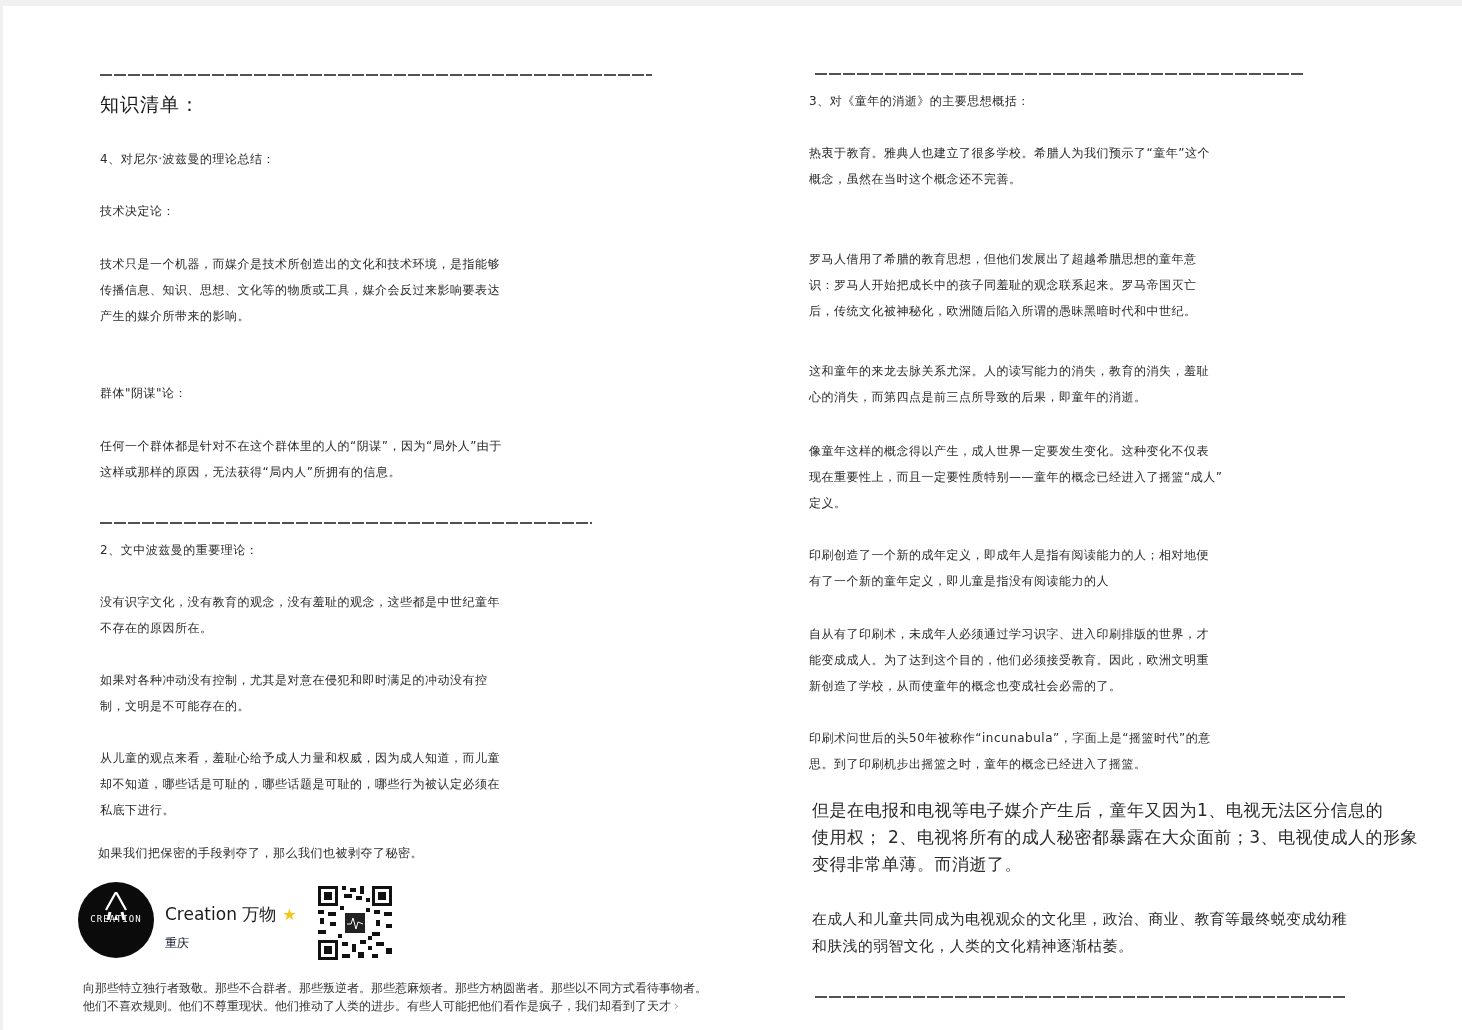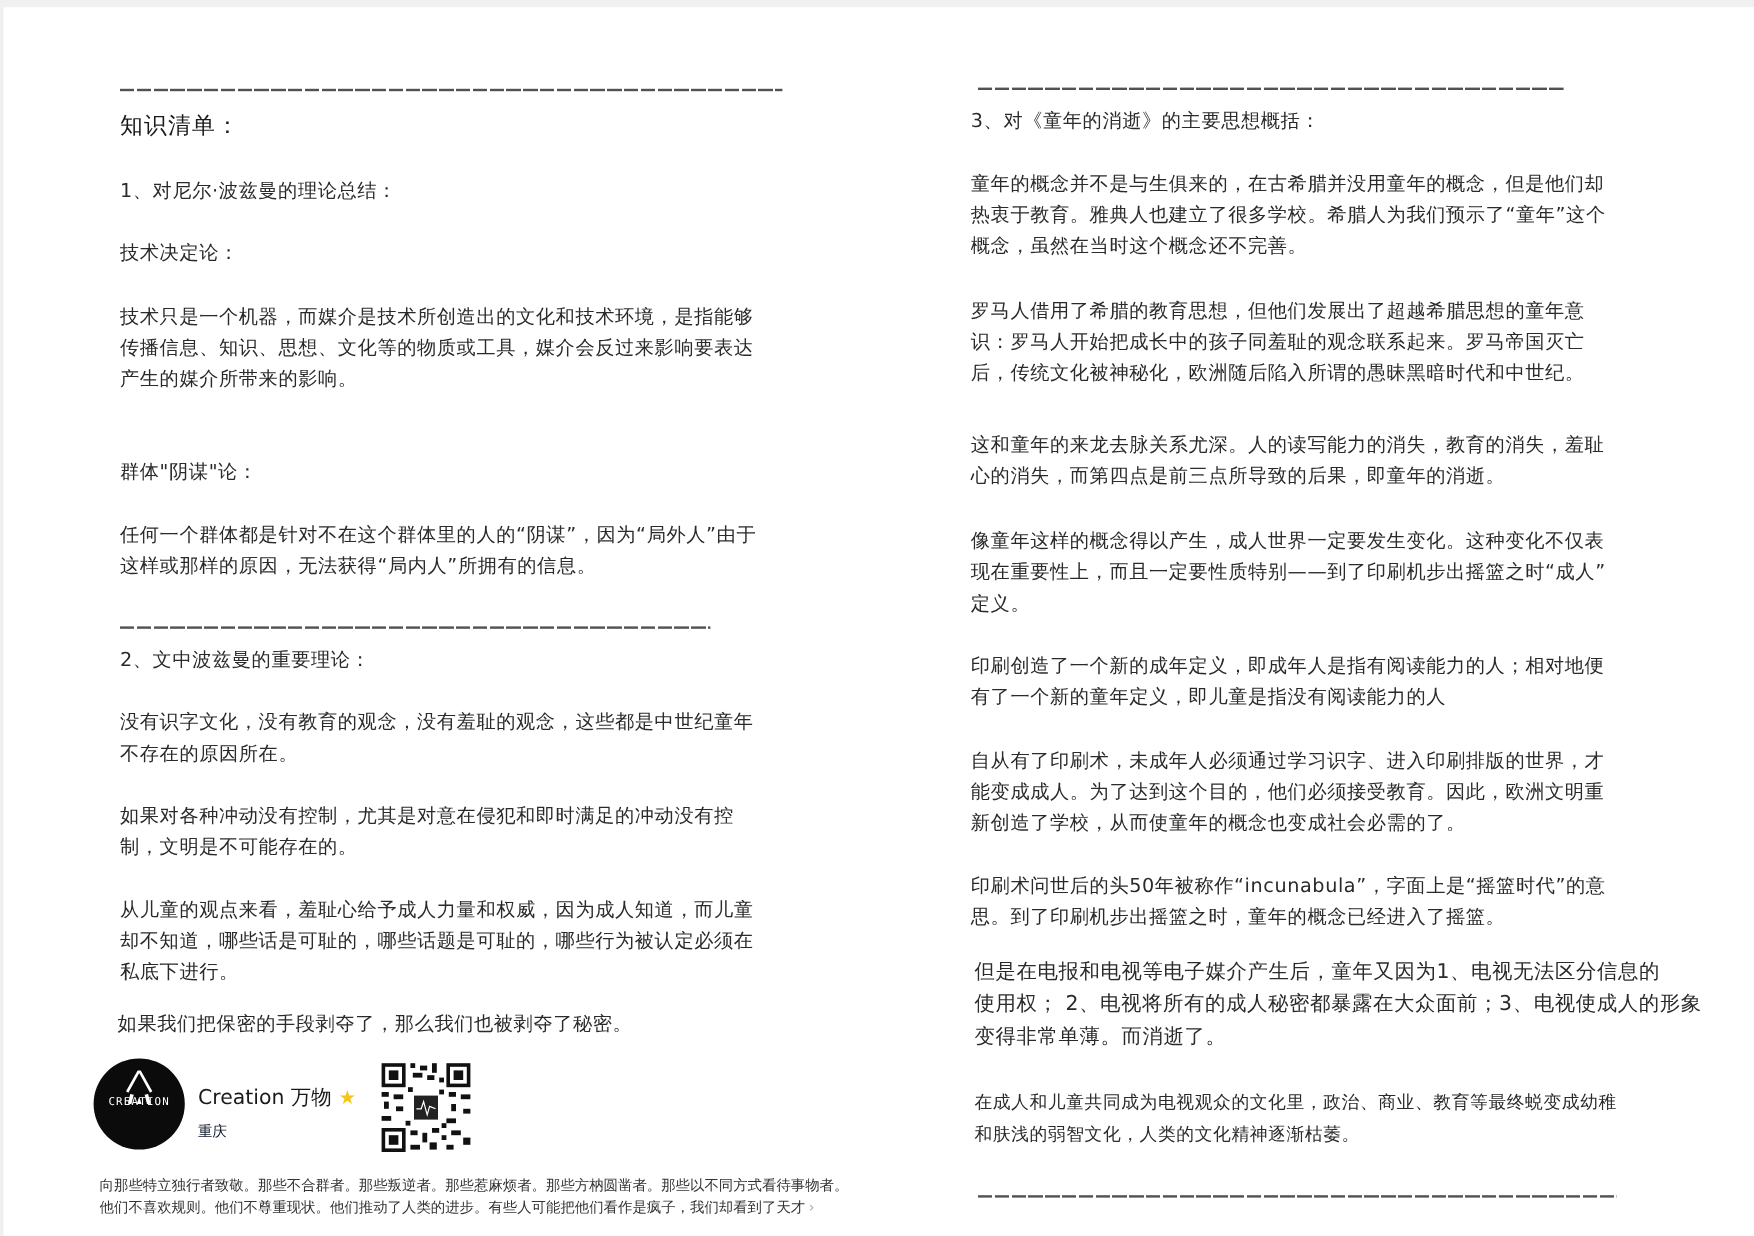--- a/index.html
+++ b/index.html
@@ -3,21 +3,21 @@
 <meta charset="utf-8">
 <style>
   * { margin: 0; padding: 0; box-sizing: border-box; }
   html, body { width: 1462px; height: 1030px; overflow: hidden; background: #f0f0f0; }
   body { font-family: "DejaVu Sans", "Liberation Sans", sans-serif; color: #222; position: relative; }
   .page { position: absolute; top: 6px; left: 3px; width: 1459px; height: 1024px; background: #ffffff; }
   .abs { position: absolute; white-space: nowrap; }
   .rule { position: absolute; height: 2px; background: #333; opacity: 0.85;
           background: repeating-linear-gradient(90deg, #333 0 12px, transparent 12px 14px); }
   .heading { font-size: 19px; color: #1a1a1a; letter-spacing: 1px; }
-  .txt { font-size: 16px; color: #2a2a2a; line-height: 26px; letter-spacing: 0.5px; }
+  .txt { font-size: 12px; color: #2a2a2a; line-height: 26px; letter-spacing: 0.5px; }
   .para { position: absolute; white-space: normal; width: 570px; text-align: justify; }
   .para span.line { display: block; white-space: nowrap; }
   .card { position: absolute; left: 75px; top: 876px; width: 660px; height: 140px; }
   .avatar { position: absolute; left: 0; top: 0; width: 76px; height: 76px; border-radius: 50%; background: #0b0b0b; }
   .avatar .a-mark { position: absolute; left: 26px; top: 10px; width: 24px; height: 28px; }
   .avatar .a-text { position: absolute; left: 0; width: 76px; top: 32px; text-align: center; color: #fff; font-family: "DejaVu Sans Mono", monospace; font-size: 9px; letter-spacing: 1px; }
   .brand-name { position: absolute; left: 87px; top: 21px; font-size: 17px; color: #1a1a1a; }
   .star { color: #f5c518; font-size: 16px; margin-left: 6px; }
   .location { position: absolute; left: 87px; top: 53px; font-size: 12px; color: #0f172a; }
   .qr { position: absolute; left: 238px; top: 2px; width: 78px; height: 78px; background: #fff; }
@@ -25,21 +25,21 @@
   .chev { color: #aaa; margin-left: 3px; }
 </style>
 </head>
 <body>
 
 <div class="page">
 
   <div class="rule" style="left:97px; top:68px; width:552px;"></div>
   <div class="abs heading" style="left:97px; top:86px;">知识清单：</div>
 
-  <div class="abs txt" style="left:97px; top:140px;">1、对尼尔·波兹曼的理论总结：</div>
+  <div class="abs txt" style="left:97px; top:140px;">4、对尼尔·波兹曼的理论总结：</div>
   <div class="abs txt" style="left:97px; top:192px;">技术决定论：</div>
 
   <div class="para txt" style="left:97px; top:245px;">
     <span class="line">技术只是一个机器，而媒介是技术所创造出的文化和技术环境，是指能够</span>
     <span class="line">传播信息、知识、思想、文化等的物质或工具，媒介会反过来影响要表达</span>
     <span class="line">产生的媒介所带来的影响。</span>
   </div>
 
   <div class="abs txt" style="left:97px; top:374px;">群体"阴谋"论：</div>
 
@@ -130,39 +130,38 @@
     <div class="slogan">
       <div>向那些特立独行者致敬。那些不合群者。那些叛逆者。那些惹麻烦者。那些方枘圆凿者。那些以不同方式看待事物者。</div>
       <div><span>他们不喜欢规则。他们不尊重现状。他们推动了人类的进步。有些人可能把他们看作是疯子，我们却看到了天才</span><span class="chev">›</span></div>
     </div>
   </div>
 
   <div class="rule" style="left:812px; top:67px; width:488px;"></div>
   <div class="abs txt" style="left:806px; top:82px;">3、对《童年的消逝》的主要思想概括：</div>
 
   <div class="para txt" style="left:806px; top:134px;">
-    <span class="line">童年的概念并不是与生俱来的，在古希腊并没用童年的概念，但是他们却</span>
     <span class="line">热衷于教育。雅典人也建立了很多学校。希腊人为我们预示了“童年”这个</span>
     <span class="line">概念，虽然在当时这个概念还不完善。</span>
   </div>
 
   <div class="para txt" style="left:806px; top:240px;">
     <span class="line">罗马人借用了希腊的教育思想，但他们发展出了超越希腊思想的童年意</span>
     <span class="line">识：罗马人开始把成长中的孩子同羞耻的观念联系起来。罗马帝国灭亡</span>
     <span class="line">后，传统文化被神秘化，欧洲随后陷入所谓的愚昧黑暗时代和中世纪。</span>
   </div>
 
   <div class="para txt" style="left:806px; top:352px;">
     <span class="line">这和童年的来龙去脉关系尤深。人的读写能力的消失，教育的消失，羞耻</span>
     <span class="line">心的消失，而第四点是前三点所导致的后果，即童年的消逝。</span>
   </div>
 
   <div class="para txt" style="left:806px; top:432px;">
     <span class="line">像童年这样的概念得以产生，成人世界一定要发生变化。这种变化不仅表</span>
-    <span class="line">现在重要性上，而且一定要性质特别——到了印刷机步出摇篮之时“成人”</span>
+    <span class="line">现在重要性上，而且一定要性质特别——童年的概念已经进入了摇篮“成人”</span>
     <span class="line">定义。</span>
   </div>
 
   <div class="para txt" style="left:806px; top:536px;">
     <span class="line">印刷创造了一个新的成年定义，即成年人是指有阅读能力的人；相对地便</span>
     <span class="line">有了一个新的童年定义，即儿童是指没有阅读能力的人</span>
   </div>
 
   <div class="para txt" style="left:806px; top:615px;">
     <span class="line">自从有了印刷术，未成年人必须通过学习识字、进入印刷排版的世界，才</span>

